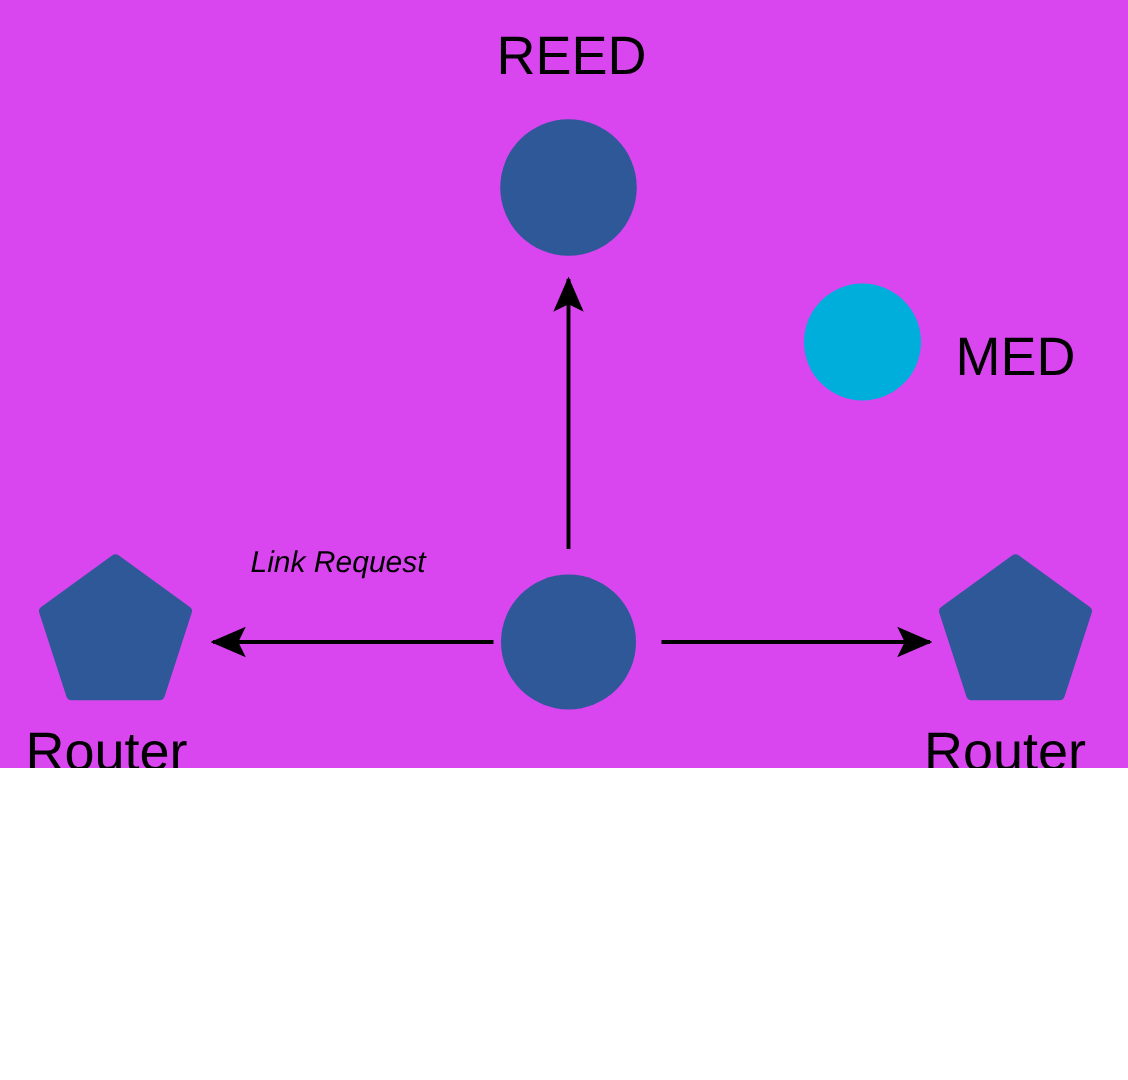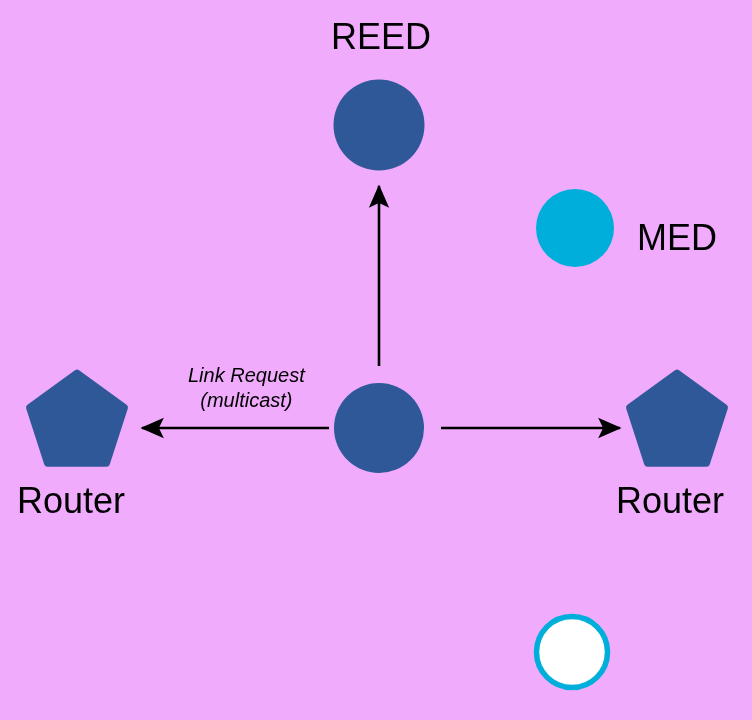--- a/index.html
+++ b/index.html
@@ -3,22 +3,22 @@
 <meta charset="utf-8">
 <style>
   html, body {
     margin: 0;
     padding: 0;
     background: #ffffff;
   }
   #diagram-root {
     position: relative;
     width: 752px;
-    height: 720px;
-    background: #f0abfc;
+    height: 512px;
+    background: #d946ef;
     overflow: hidden;
     font-family: "Liberation Sans", sans-serif;
   }
   #diagram-svg {
     position: absolute;
     top: 0;
     left: 0;
     width: 752px;
     height: 720px;
   }
@@ -42,21 +42,21 @@
     line-height: 1.25;
   }
   .edge-label span { display: block; }
 
   
   #label-reed   { left: 331px; top: 19px; }
   #label-med    { left: 637px; top: 208px; margin-top: 12px; }
   #label-sed    { left: 637px; top: 630px; }
   #label-router-left  { left: 17px;  top: 483px; }
   #label-router-right { left: 616px; top: 483px; }
-  #label-link-request { left: 167px; top: 363px; margin-left: 21px; }
+  #label-link-request { left: 167px; top: 363px; }
 </style>
 </head>
 <body>
 
 <div id="diagram-root">
 
   <svg id="diagram-svg" viewBox="0 0 752 720" xmlns="http://www.w3.org/2000/svg">
     <defs>
       <marker id="arrowhead" markerWidth="9" markerHeight="9" refX="8.4" refY="4.5" orient="auto" markerUnits="strokeWidth">
         <path d="M 0 0.6 L 9 4.5 L 0 8.4 L 1.9 4.5 Z" fill="#000000"></path>
@@ -94,16 +94,15 @@
 
   <div class="node-label" id="label-med">MED</div>
 
 
   <div class="node-label" id="label-router-left">Router</div>
 
   <div class="node-label" id="label-router-right">Router</div>
 
   <div class="edge-label" id="label-link-request">
     <span>Link Request</span>
-    <span>(multicast)</span>
   </div>
 
 </div>
 
 </body></html>

